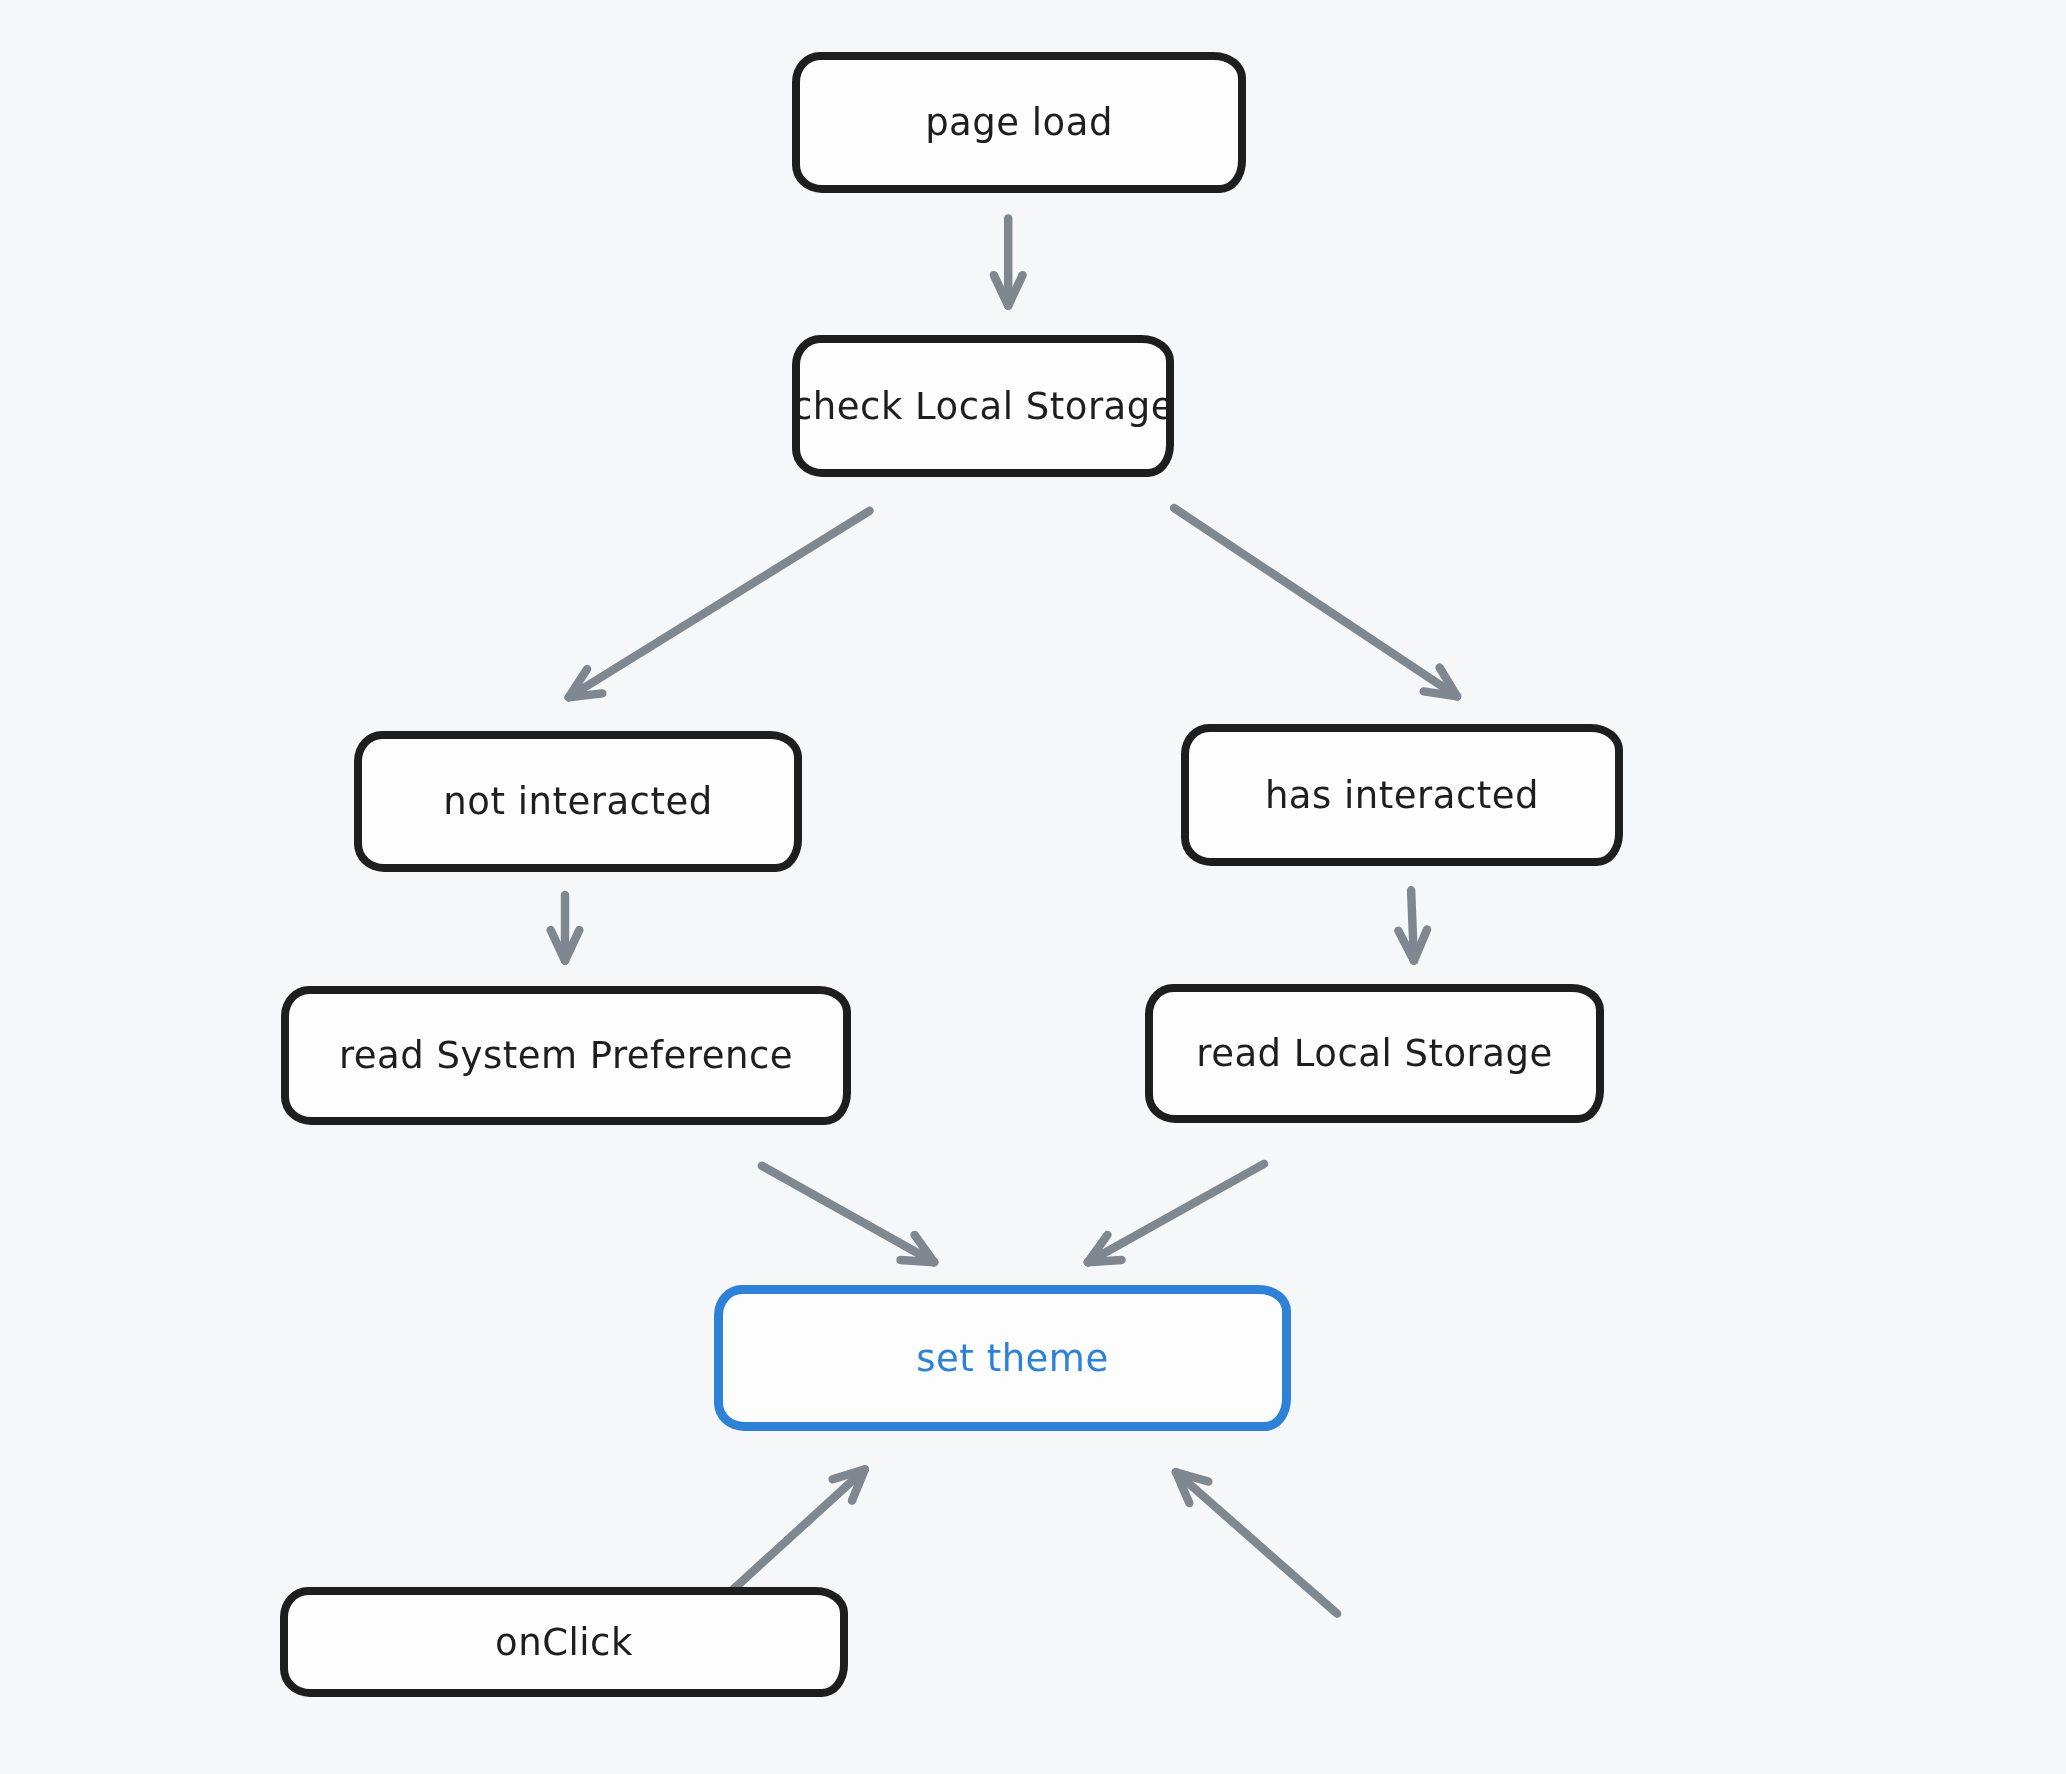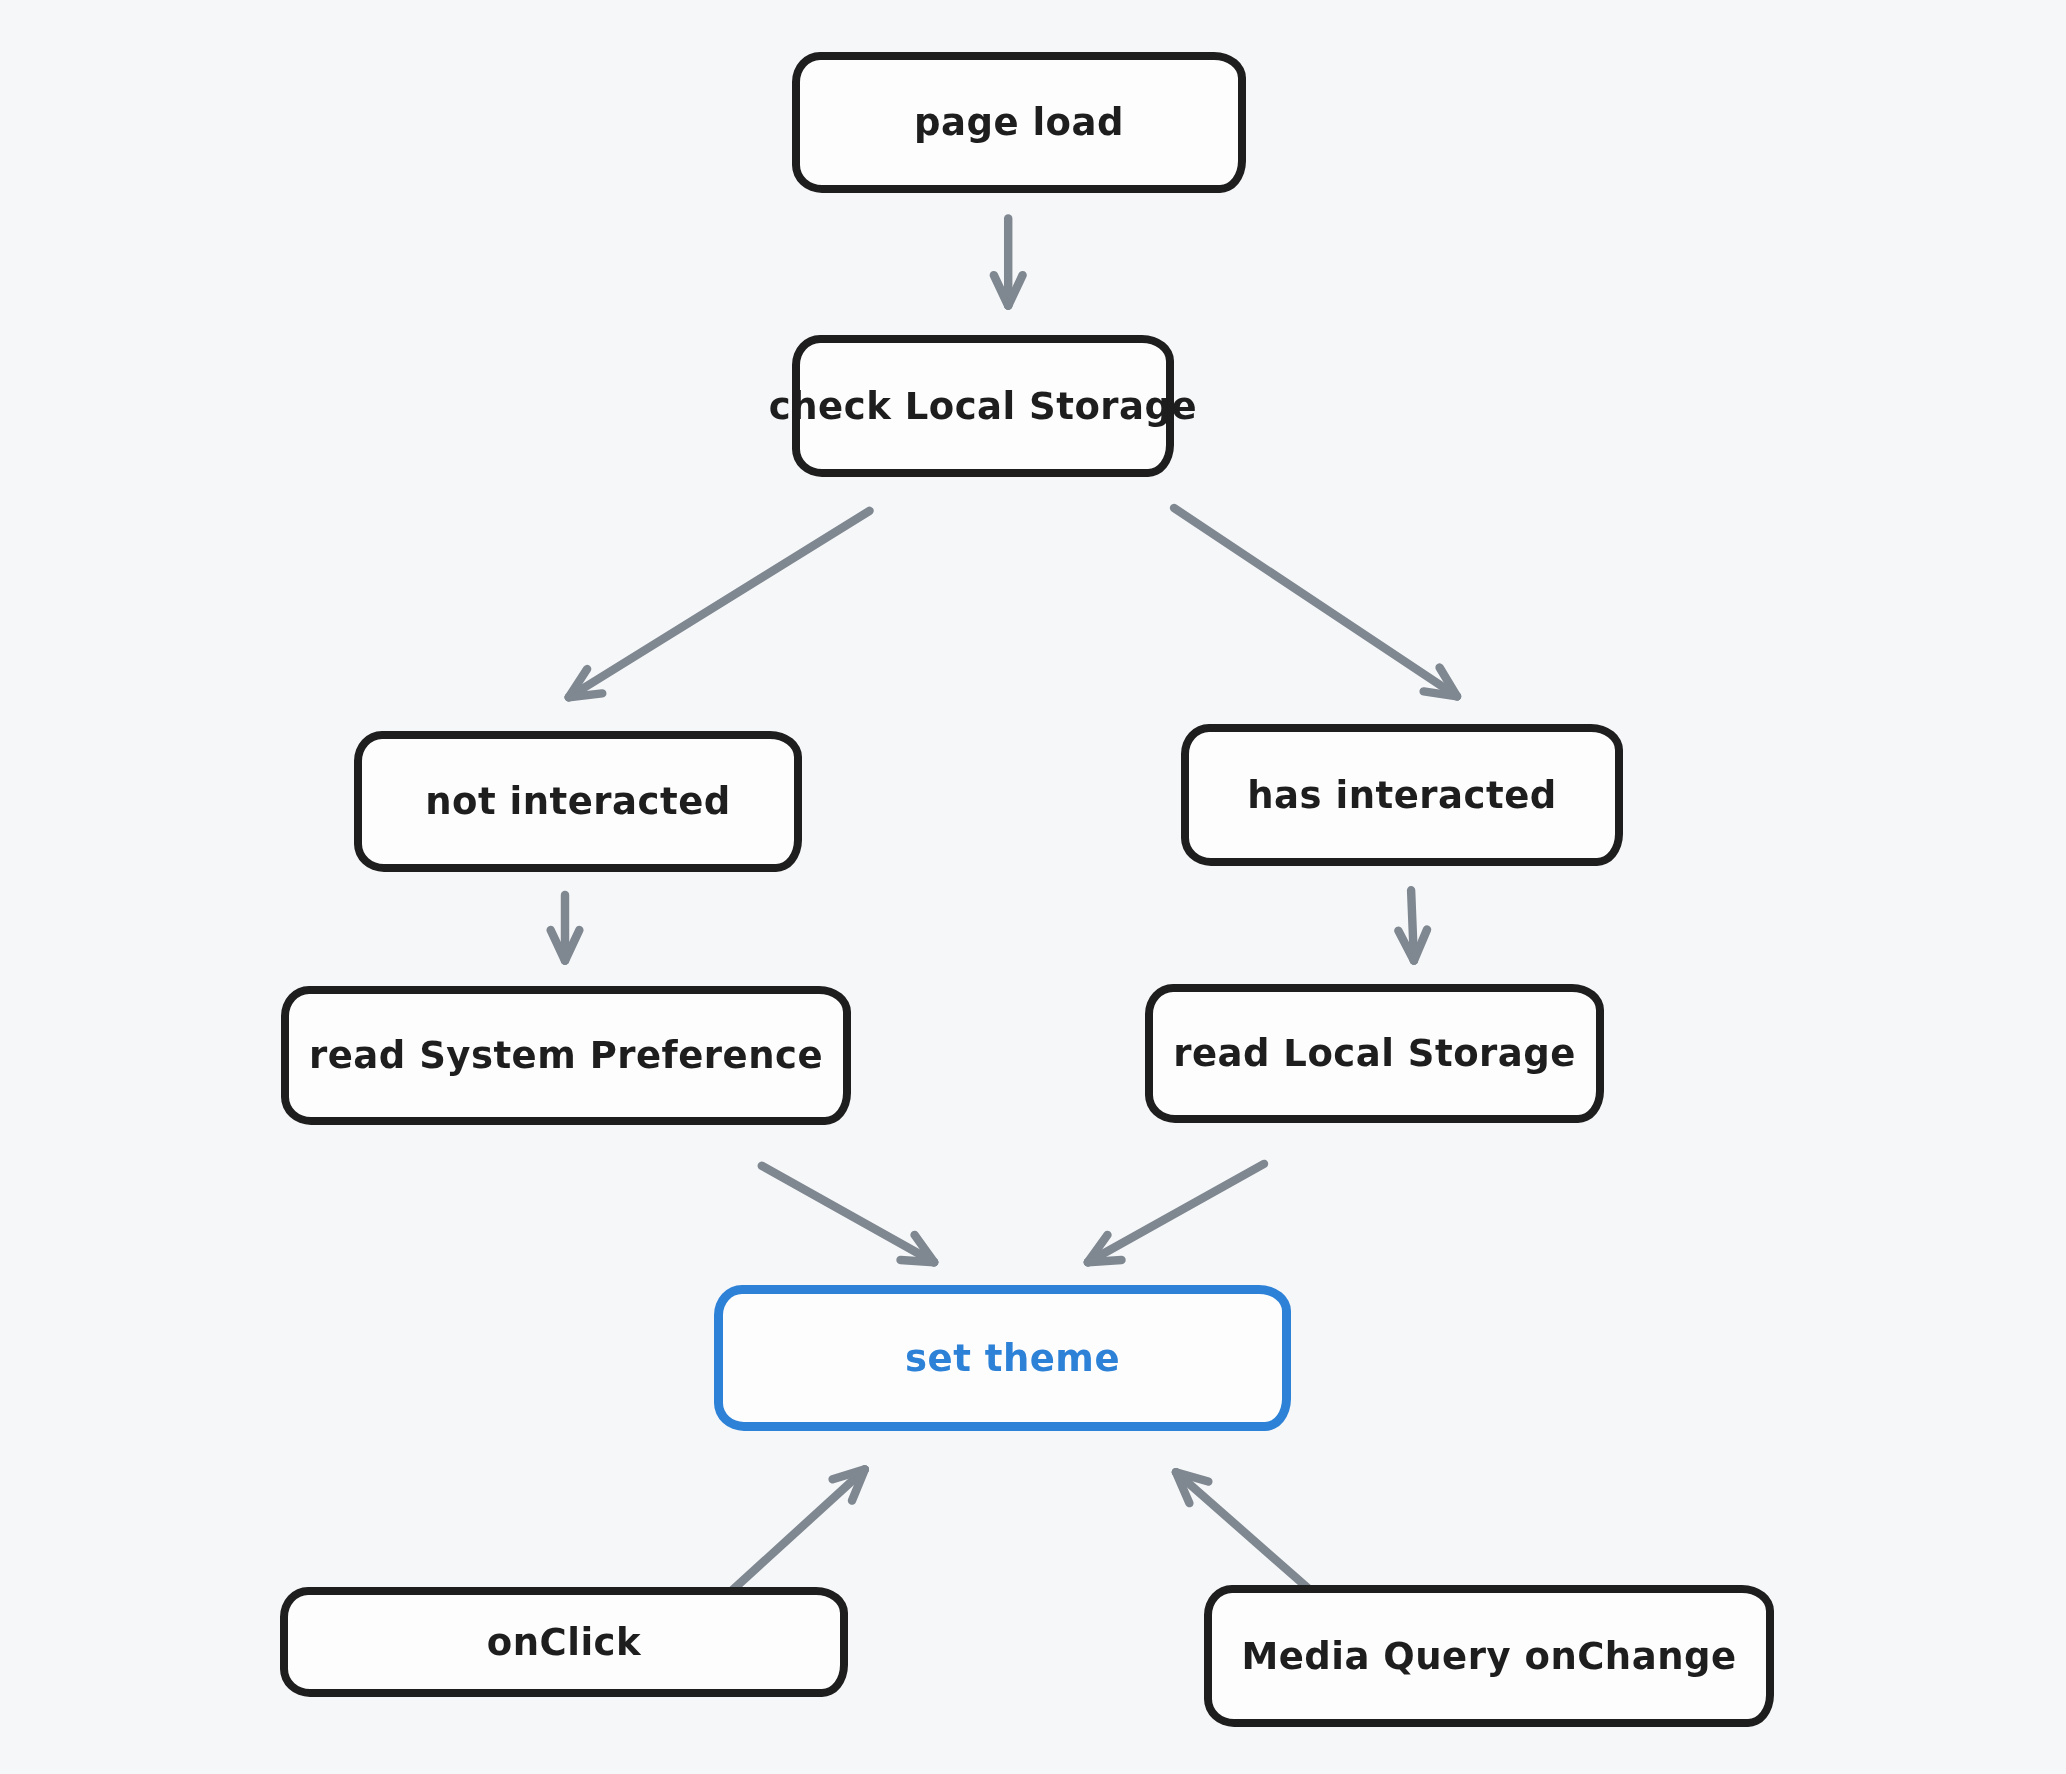--- a/index.html
+++ b/index.html
@@ -33,21 +33,21 @@
   .node {
     position: absolute;
     box-sizing: border-box;
     border: 8.4px solid var(--stroke, #1e1e1e);
     background: var(--fill, #fdfdfe);
     color: var(--text, #1e1e1e);
     border-radius: 28px 32px 26px 30px / 30px 26px 32px 28px;
     display: flex;
     align-items: center;
     justify-content: center;
-    font-weight: 700;
+    font-weight: 400;
     font-size: 37px;
     letter-spacing: 0.5px;
     text-align: center;
   }
   .node.accent {
     border-color: var(--accent, #2d82d7);
     color: var(--accent, #2d82d7);
     border-width: 9.4px;
     padding-left: 20px;
   }
@@ -144,18 +144,15 @@
   </div>
 
   <div class="node accent" id="n-set-theme">
     <span class="label">set theme</span>
   </div>
 
   <div class="node" id="n-onclick">
     <span class="label">onClick</span>
   </div>
 
-  <div class="node" id="n-media-query-onchange">
-    <span class="label">Media Query onChange</span>
-  </div>
 
 </div>
 
 
 </body></html>

